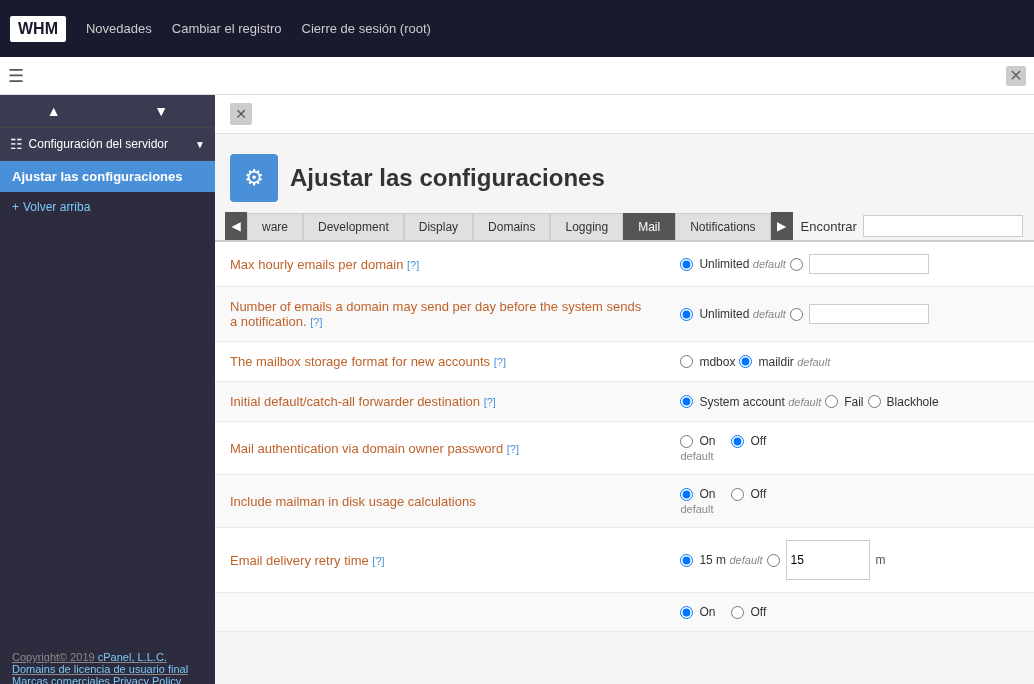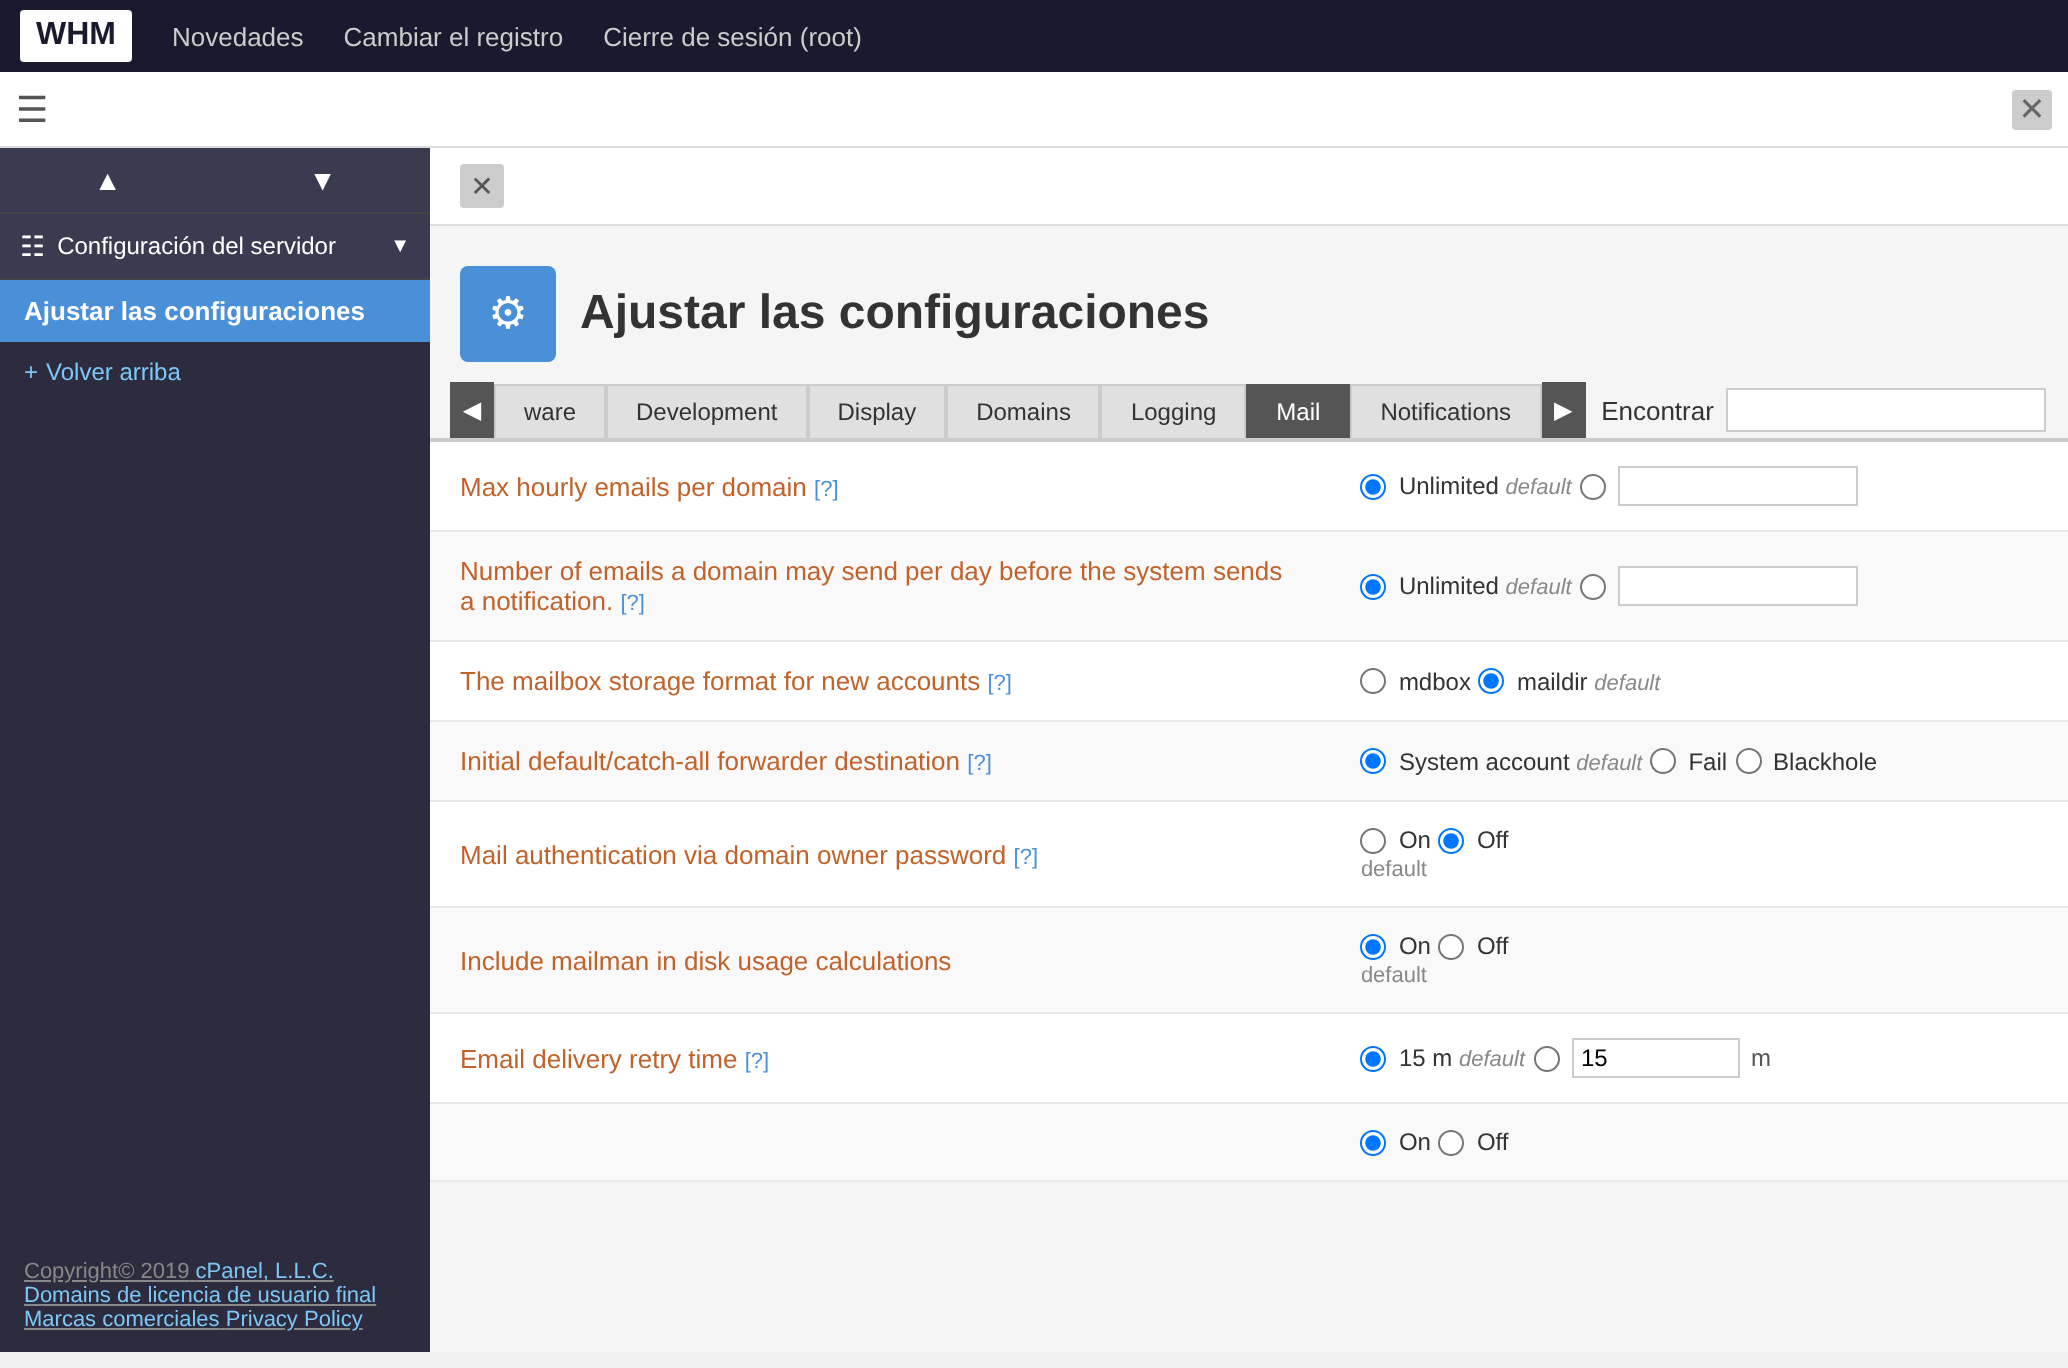--- a/index.html
+++ b/index.html
@@ -3,21 +3,21 @@
   <meta charset="utf-8">
   <style>
     * { box-sizing: border-box; margin: 0; padding: 0; }
     body { font-family: Arial, sans-serif; font-size: 13px; background: #f0f0f0; color: #333; }
 
     
     .top-nav {
       background: #1a1a2e;
       display: flex;
       align-items: center;
-      height: 36px;
+      height: 57px;
       padding: 0 10px;
       gap: 20px;
     }
     .top-nav .logo {
       background: #fff;
       padding: 4px 8px;
       font-weight: bold;
       font-size: 16px;
       color: #1a1a2e;
       border-radius: 2px;
@@ -241,21 +241,21 @@
     .radio-group { display: flex; flex-direction: row; gap: 4px; }
     .radio-row { display: flex; align-items: center; gap: 6px; }
     .radio-row input[type="radio"] { cursor: pointer; }
     .radio-row label { font-size: 12px; color: #333; }
     .default-badge { color: #888; font-size: 11px; font-style: italic; }
     .inline-label { font-size: 12px; color: #555; }
 
     .on-off-group {
       display: flex;
       align-items: flex-end;
-      gap: 4px;
+      gap: 16px;
     }
   </style>
 </head>
 <body>
 
 <div class="top-nav">
   <div class="logo">WHM</div>
   <a href="#">Novedades</a>
   <a href="#">Cambiar el registro</a>
   <a href="#">Cierre de sesión (root)</a>
@@ -457,21 +457,21 @@
             <a href="#" class="help-link">[?]</a>
           </td>
           <td class="setting-control">
             <div class="radio-group">
               <div class="radio-row">
                 <input type="radio" name="retry-time" checked="" style="">
                 <label><span>15 m</span> <span class="default-badge">default</span></label>
               </div>
               <div class="radio-row">
                 <input type="radio" name="retry-time" style="">
-                <input type="text" style="border: 1px solid rgb(204, 204, 204); padding: 2px 4px; font-size: 12px; width: 84px; outline: none;" value="15">
+                <input type="text" style="border: 1px solid rgb(204, 204, 204); padding: 12px 4px; font-size: 12px; width: 84px; outline: none;" value="15">
                 <span class="inline-label">m</span>
               </div>
             </div>
           </td>
         </tr>
 
         <tr>
           <td class="setting-label"></td>
           <td class="setting-control">
             <div class="on-off-group">

